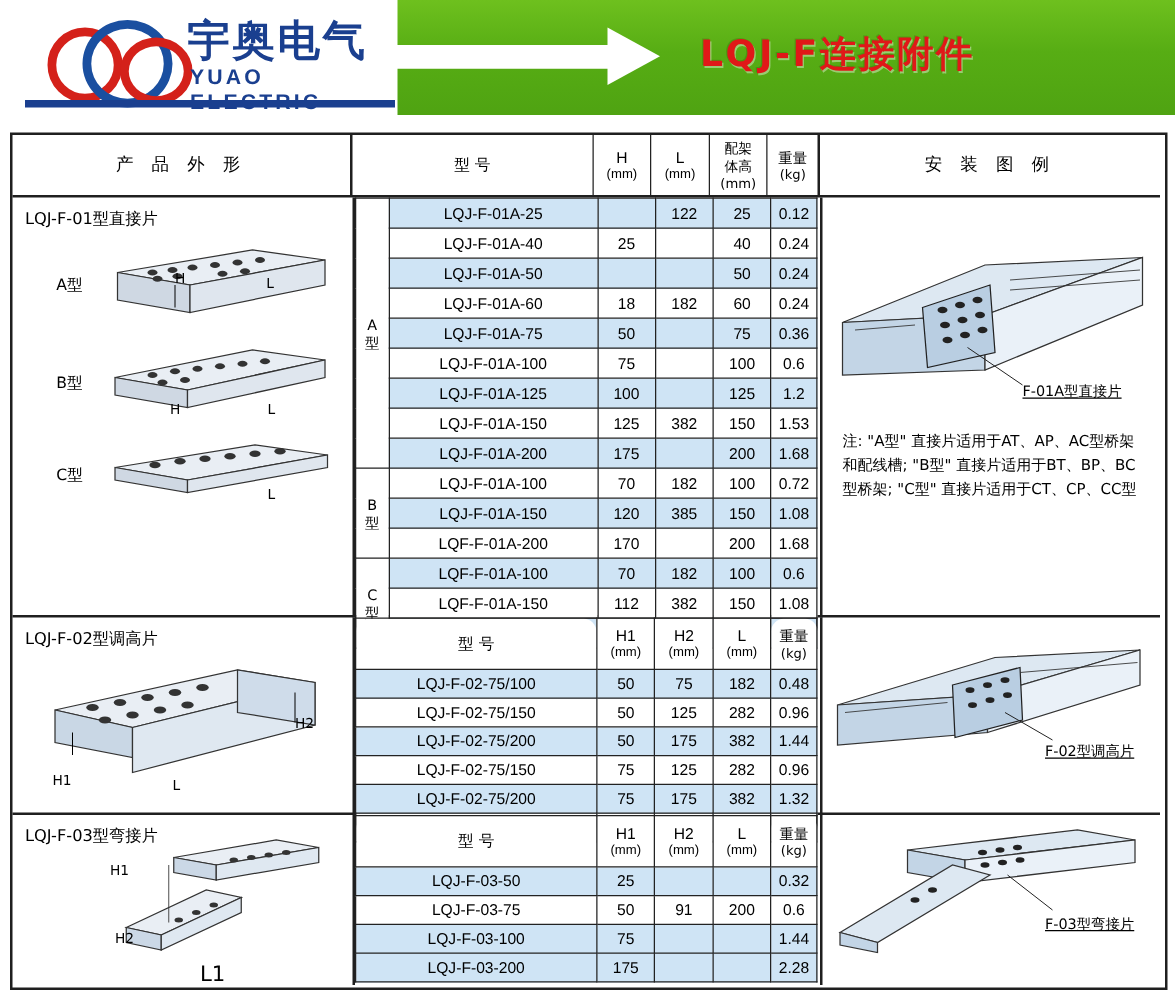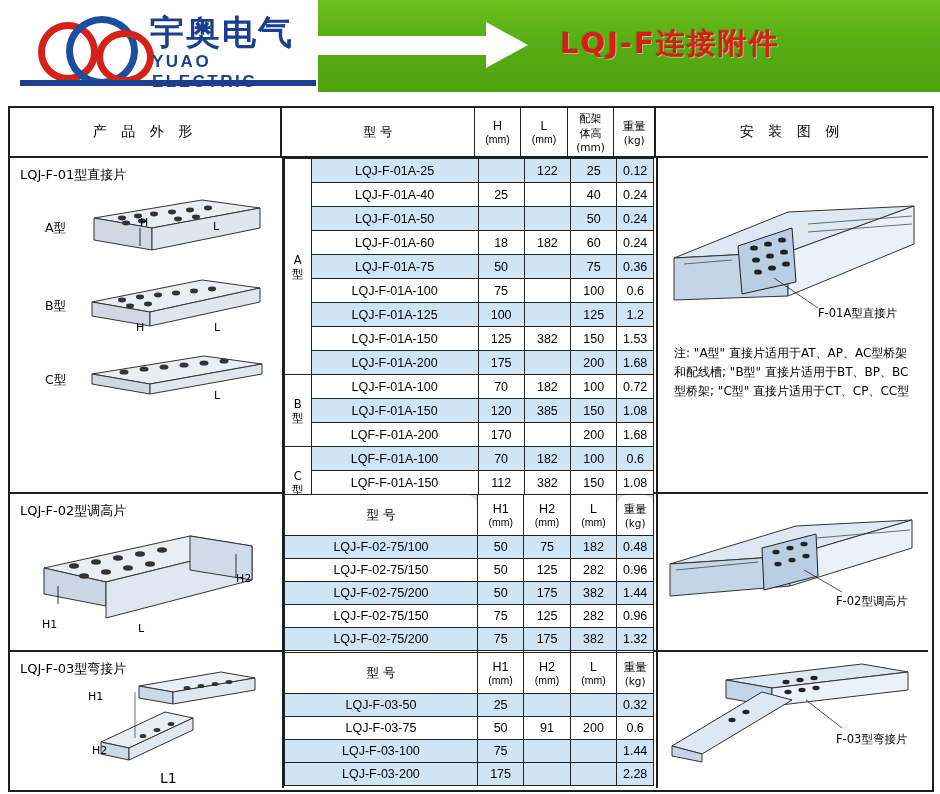--- a/index.html
+++ b/index.html
@@ -81,21 +81,21 @@
   }
   .vline{position:absolute;width:0;border-left:2px solid #1f1f1f;}
   .label{font-family:"DejaVu Sans",sans-serif;font-size:12.5px;}
   
   svg{display:block;}
   .note{
     position:absolute;font-family:"DejaVu Sans",sans-serif;font-size:12px;
     line-height:19px;text-align:left;
   }
   .callout{
-    position:absolute;font-family:"DejaVu Sans",sans-serif;font-size:11.5px;
+    position:absolute;font-family:"DejaVu Sans",sans-serif;font-size:11.5px;text-decoration:underline;
   }
   .hdr-row td{height:24px;}
 </style>
 </head>
 <body>
 
 <div class="header">
   <div class="header-white"></div>
   <div class="logo-wrap">
     <div class="logo-mark">
@@ -496,21 +496,21 @@
           <polygon points="34,82 98,52 98,64 34,94" fill="#dfe8f1" stroke="#333" stroke-width="1"></polygon>
           <g fill="#333">
             <ellipse cx="48" cy="70" rx="3.4" ry="2"></ellipse>
               <ellipse cx="62" cy="64" rx="3.4" ry="2"></ellipse>
             <ellipse cx="76" cy="58" rx="3.4" ry="2"></ellipse>
           </g>
           <line x1="40" y1="26" x2="40" y2="72" stroke="#333" stroke-width="0.7"></line>
         </svg>
         <span class="label" style="position:absolute;left:78px;top:38px;font-size:11px;">H1</span>
         <span class="label" style="position:absolute;left:82px;top:92px;font-size:11px;">H2</span>
-        <span class="label" style="position:absolute;left:150px;top:118px;font-size:14px;">L1</span>
+        <span class="label" style="position:absolute;left:150px;top:118px;font-size:17px;">L1</span>
       </div>
 
       <div style="position:absolute;left:274px;top:0;width:370px;height:136px;">
         <table id="s3table" style="width:370px;">
             <tbody>
               <tr class="hdr-row">
                 <td class="white cn" style="width:196px;height:40px;">型  号</td>
                 <td class="white" style="width:46px;">H1<div class="sub">(mm)</div></td>
                 <td class="white" style="width:46px;">H2<div class="sub">(mm)</div></td>
                 <td class="white" style="width:46px;">L<div class="sub">(mm)</div></td>

